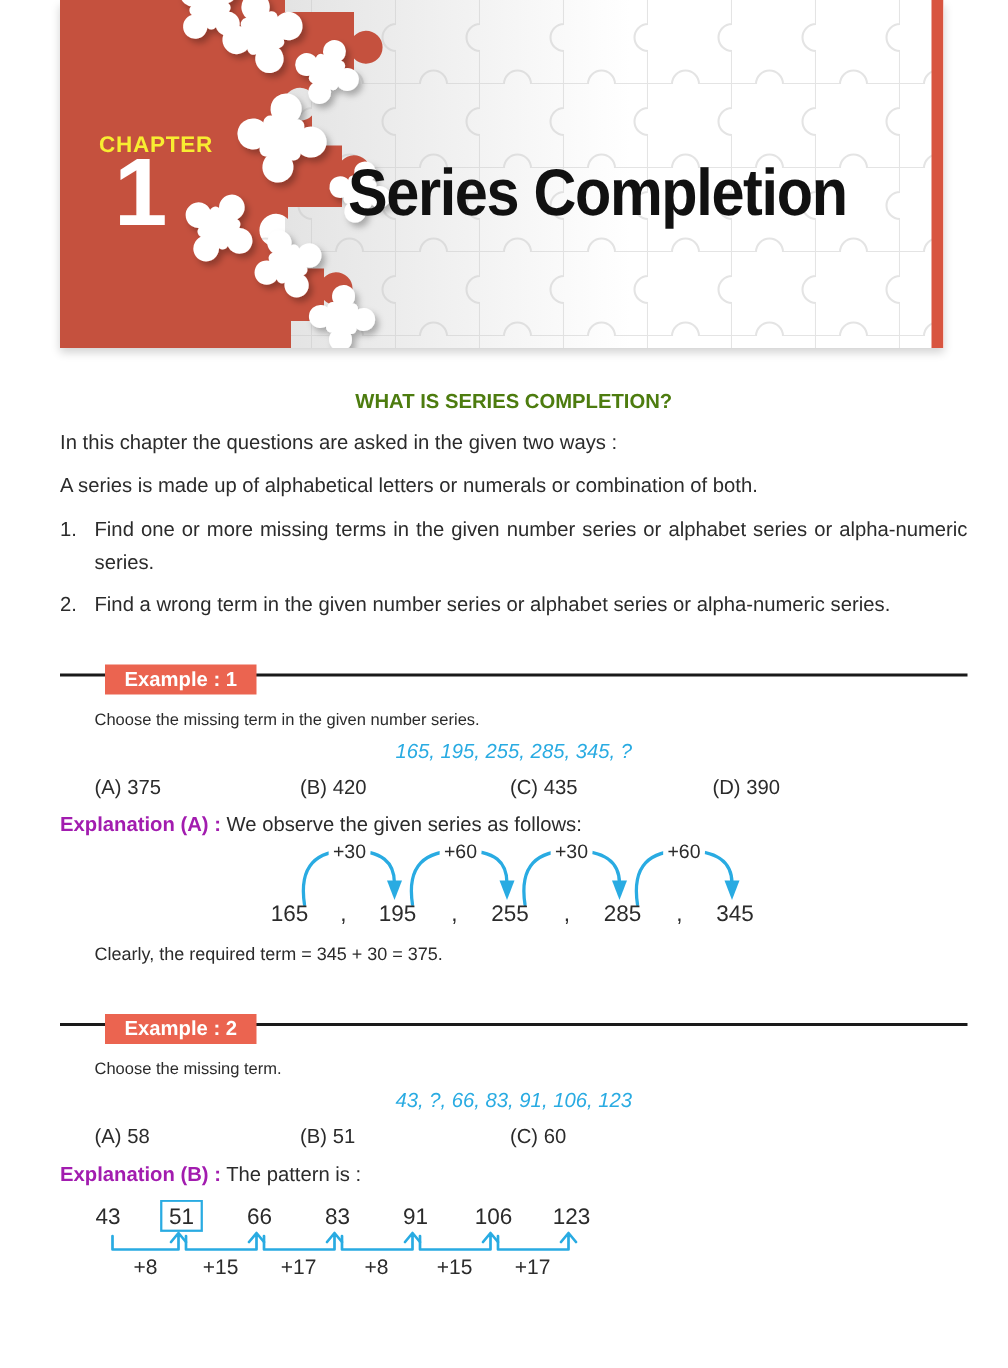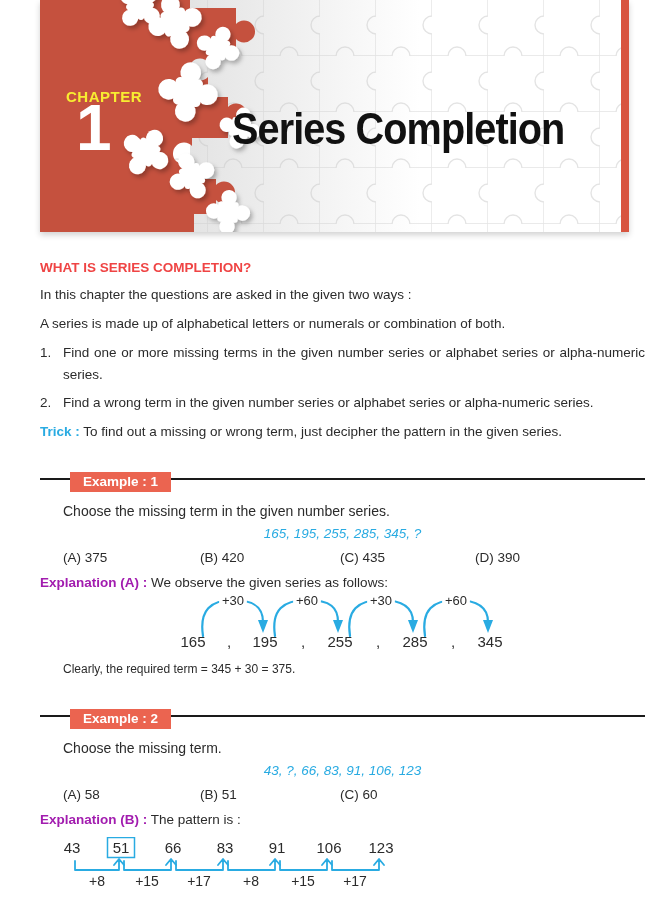--- a/index.html
+++ b/index.html
@@ -13,34 +13,34 @@
   .chap-header svg{display:block;}
   .chapter-label{position:absolute;left:26px;top:88px;color:#f8ed31;
     font-size:15px;font-weight:bold;letter-spacing:.5px;}
   .chapter-number{position:absolute;left:36px;top:96px;color:#fff;
     font-size:64px;font-weight:bold;line-height:1;}
   .chap-title{position:absolute;left:192px;top:104px;color:#111;
     font-size:44px;font-weight:bold;letter-spacing:-1px;white-space:nowrap;
     transform:scaleX(.9);transform-origin:left center;}
   
   .content{padding:0 27px 0 40px;}
-  .intro-heading{margin:28px 0 9px 0;color:#ef4444;font-size:13.5px;font-weight:bold;}
+  .intro-heading{margin:28px 0 9px 0;color:#4d7c0f;font-size:13.5px;font-weight:bold;text-align:center;}
   .para{font-size:13.5px;line-height:1.62;margin:0 0 7px 0;}
   .num-item{display:flex;font-size:13.5px;line-height:1.62;margin:0 0 7px 0;}
   .num-item .num{width:23px;flex:none;}
   .num-item .itxt{flex:1;text-align:justify;}
   .trick-line{font-size:13.5px;line-height:1.62;margin:1px 0 0 0;}
   .accent-label{color:#29abe2;font-weight:bold;}
   .expl-label{color:#a21caf;font-weight:bold;}
   
   .ex-header{position:relative;height:22px;margin-top:25px;}
   .ex-header .rule{position:absolute;left:0;right:0;top:10px;height:1.5px;background:#1a1a1a;}
   .ex-badge{position:absolute;left:30px;top:4px;background:#eb6450;color:#fff;
     font-size:13.5px;font-weight:bold;padding:2px 13px 3px 13px;}
-  .prompt{font-size:14px;margin:13px 0 0 23px;}
+  .prompt{font-size:11px;margin:13px 0 0 23px;}
   .series-line{font-size:13.5px;color:#29abe2;text-align:center;margin:7px 0 0 0;font-style:italic;}
   .options{display:grid;grid-template-columns:137px 140px 135px auto;
     font-size:13.5px;margin:9px 0 0 23px;}
   .expl-line{font-size:13.5px;margin:10px 0 0 0;}
   .diagram{display:block;margin:4px 0 0 23px;}
   .conclusion{font-size:12px;margin:8px 0 0 23px;}
   .dg-num{font-size:15px;fill:#2b2b2b;}
   .dg-lbl{font-size:13px;fill:#2b2b2b;}
   .dg-lbl2{font-size:14px;fill:#2b2b2b;}
 </style>
@@ -103,21 +103,20 @@
 
     <div class="num-item">
       <span class="num">1.</span>
       <span class="itxt">Find one or more missing terms in the given number series or alphabet series or alpha-numeric series.</span>
     </div>
     <div class="num-item">
       <span class="num">2.</span>
       <span class="itxt">Find a wrong term in the given number series or alphabet series or alpha-numeric series.</span>
     </div>
 
-    <p class="trick-line"><span class="accent-label">Trick :</span> <span>To find out a missing or wrong term, just decipher the pattern in the given series.</span></p>
 
     <div class="ex-header">
       <div class="rule"></div>
       <div class="ex-badge">Example : 1</div>
     </div>
 
     <p class="prompt">Choose the missing term in the given number series.</p>
     <div class="series-line">165, 195, 255, 285, 345, ?</div>
 
     <div class="options">

